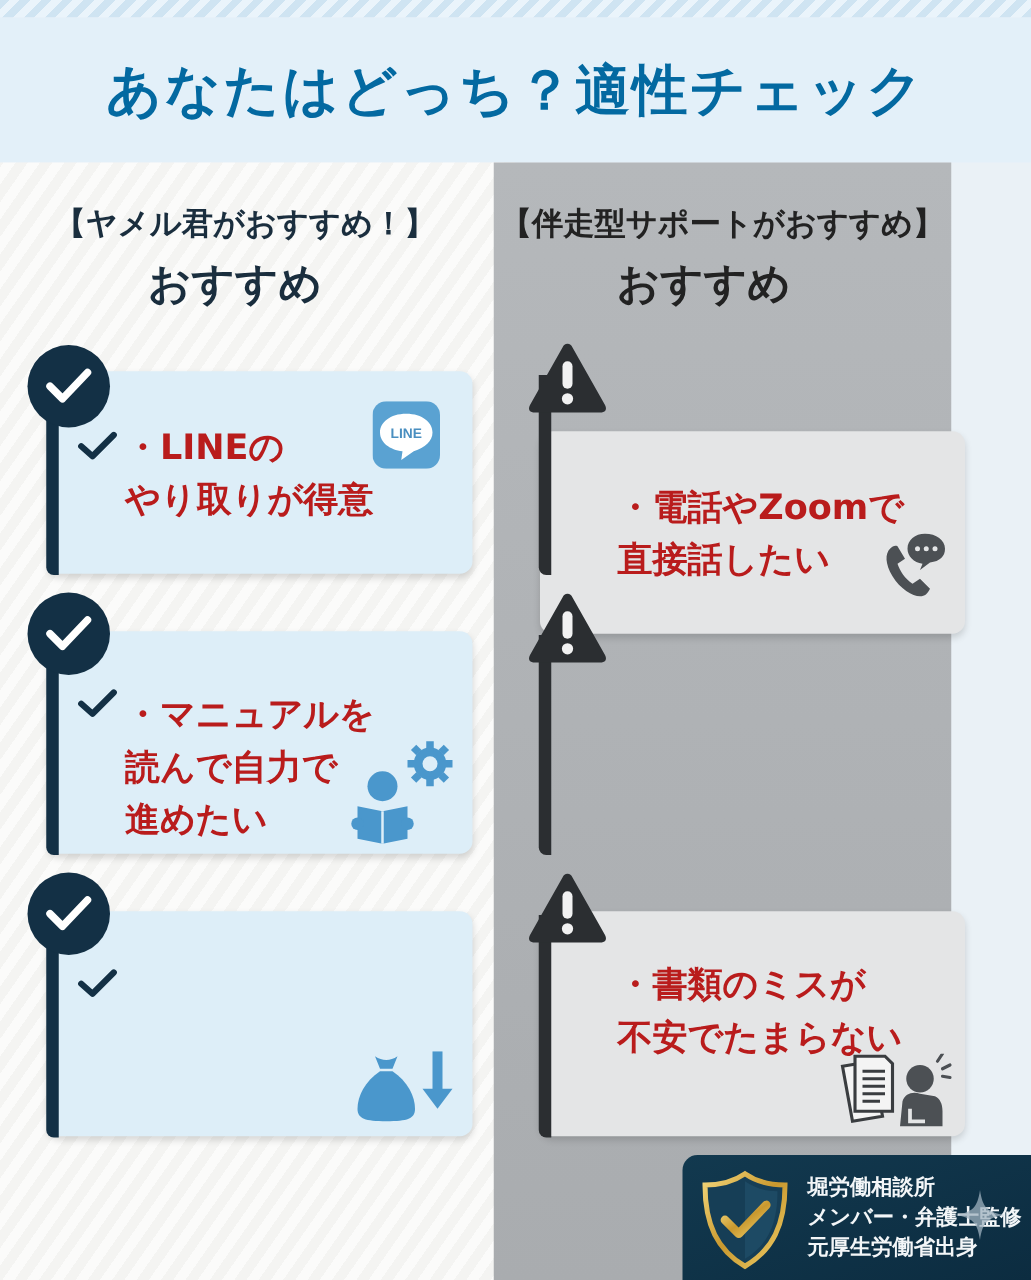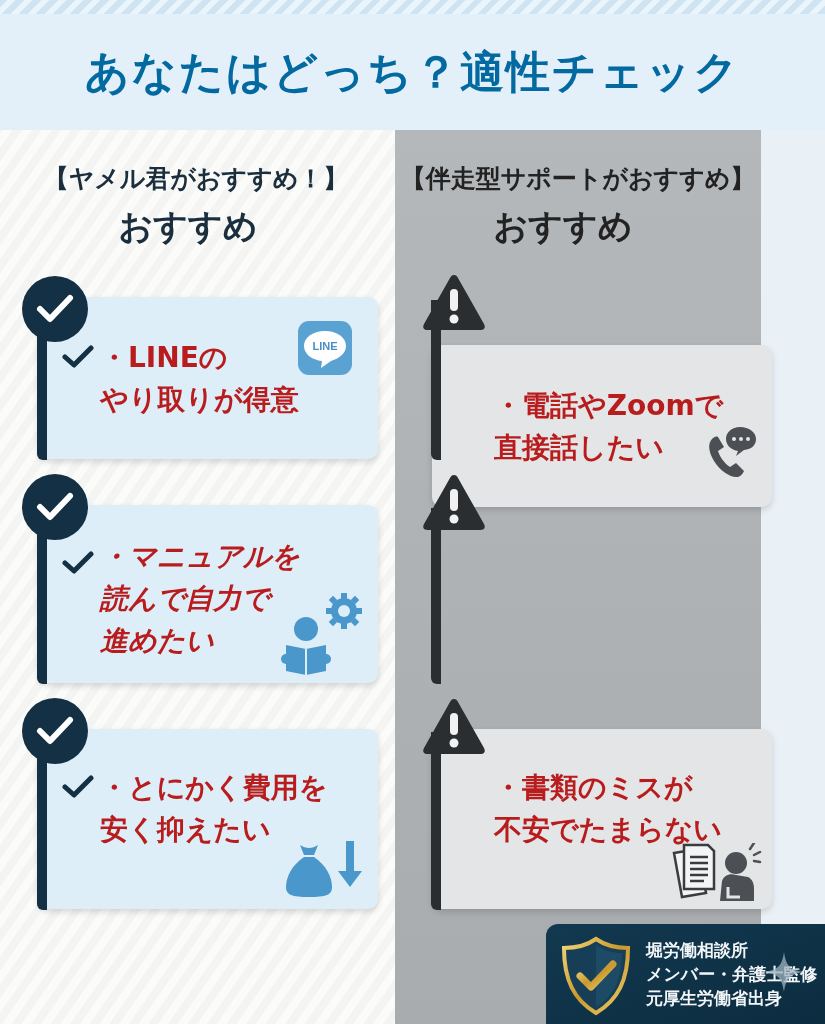--- a/index.html
+++ b/index.html
@@ -125,21 +125,21 @@
         <path d="M5 16 L15 26 L35 5" fill="none" stroke="#ffffff" stroke-width="6" stroke-linecap="round" stroke-linejoin="round"></path>
       </svg>
   </div>
 
   <div class="card" style="top:375px;height:178px;">
     <div class="mini-check" style="left:24px;top:46px;">
       <svg width="32" height="24" viewBox="0 0 32 24">
           <path d="M3 12 L12 20 L29 3" fill="none" stroke="#133045" stroke-width="5" stroke-linecap="round" stroke-linejoin="round"></path>
         </svg>
     </div>
-    <div class="item-text" style="left:62px;top:31px;font-style:italic;">・マニュアルを
+    <div class="item-text" style="left:62px;top:46px;">・マニュアルを
 読んで自力で
 進めたい</div>
     <div style="position:absolute;left:242px;top:82px;">
       <svg width="90" height="90" viewBox="0 0 90 90">
         <g fill="#4a97cc">
           <circle cx="64" cy="24" r="13"></circle>
           <rect x="61" y="6" width="6" height="8"></rect>
             <rect x="61" y="34" width="6" height="8"></rect>
           <rect x="46" y="21" width="8" height="6"></rect>
             <rect x="74" y="21" width="8" height="6"></rect>
@@ -163,22 +163,20 @@
         <path d="M5 16 L15 26 L35 5" fill="none" stroke="#ffffff" stroke-width="6" stroke-linecap="round" stroke-linejoin="round"></path>
       </svg>
   </div>
 
   <div class="card" style="top:599px;height:180px;">
     <div class="mini-check" style="left:24px;top:46px;">
       <svg width="32" height="24" viewBox="0 0 32 24">
           <path d="M3 12 L12 20 L29 3" fill="none" stroke="#133045" stroke-width="5" stroke-linecap="round" stroke-linejoin="round"></path>
         </svg>
     </div>
-    <div class="item-text" style="left:62px;top:38px;">・とにかく費用を
-安く抑えたい</div>
     <div style="position:absolute;left:244px;top:112px;">
       <svg width="86" height="58" viewBox="0 0 86 58">
         <g fill="#4a97cc">
           <path d="M18 4 C24 8 30 8 36 4 L32 14 L22 14 Z"></path>
           <path d="M22 16 L32 16 C44 24 50 36 50 46 C50 54 44 56 27 56 C10 56 4 54 4 46 C4 36 10 24 22 16 Z"></path>
           <rect x="64" y="0" width="8" height="32"></rect>
           <path d="M56 30 L80 30 L68 46 Z"></path>
         </g>
       </svg>
     </div>

